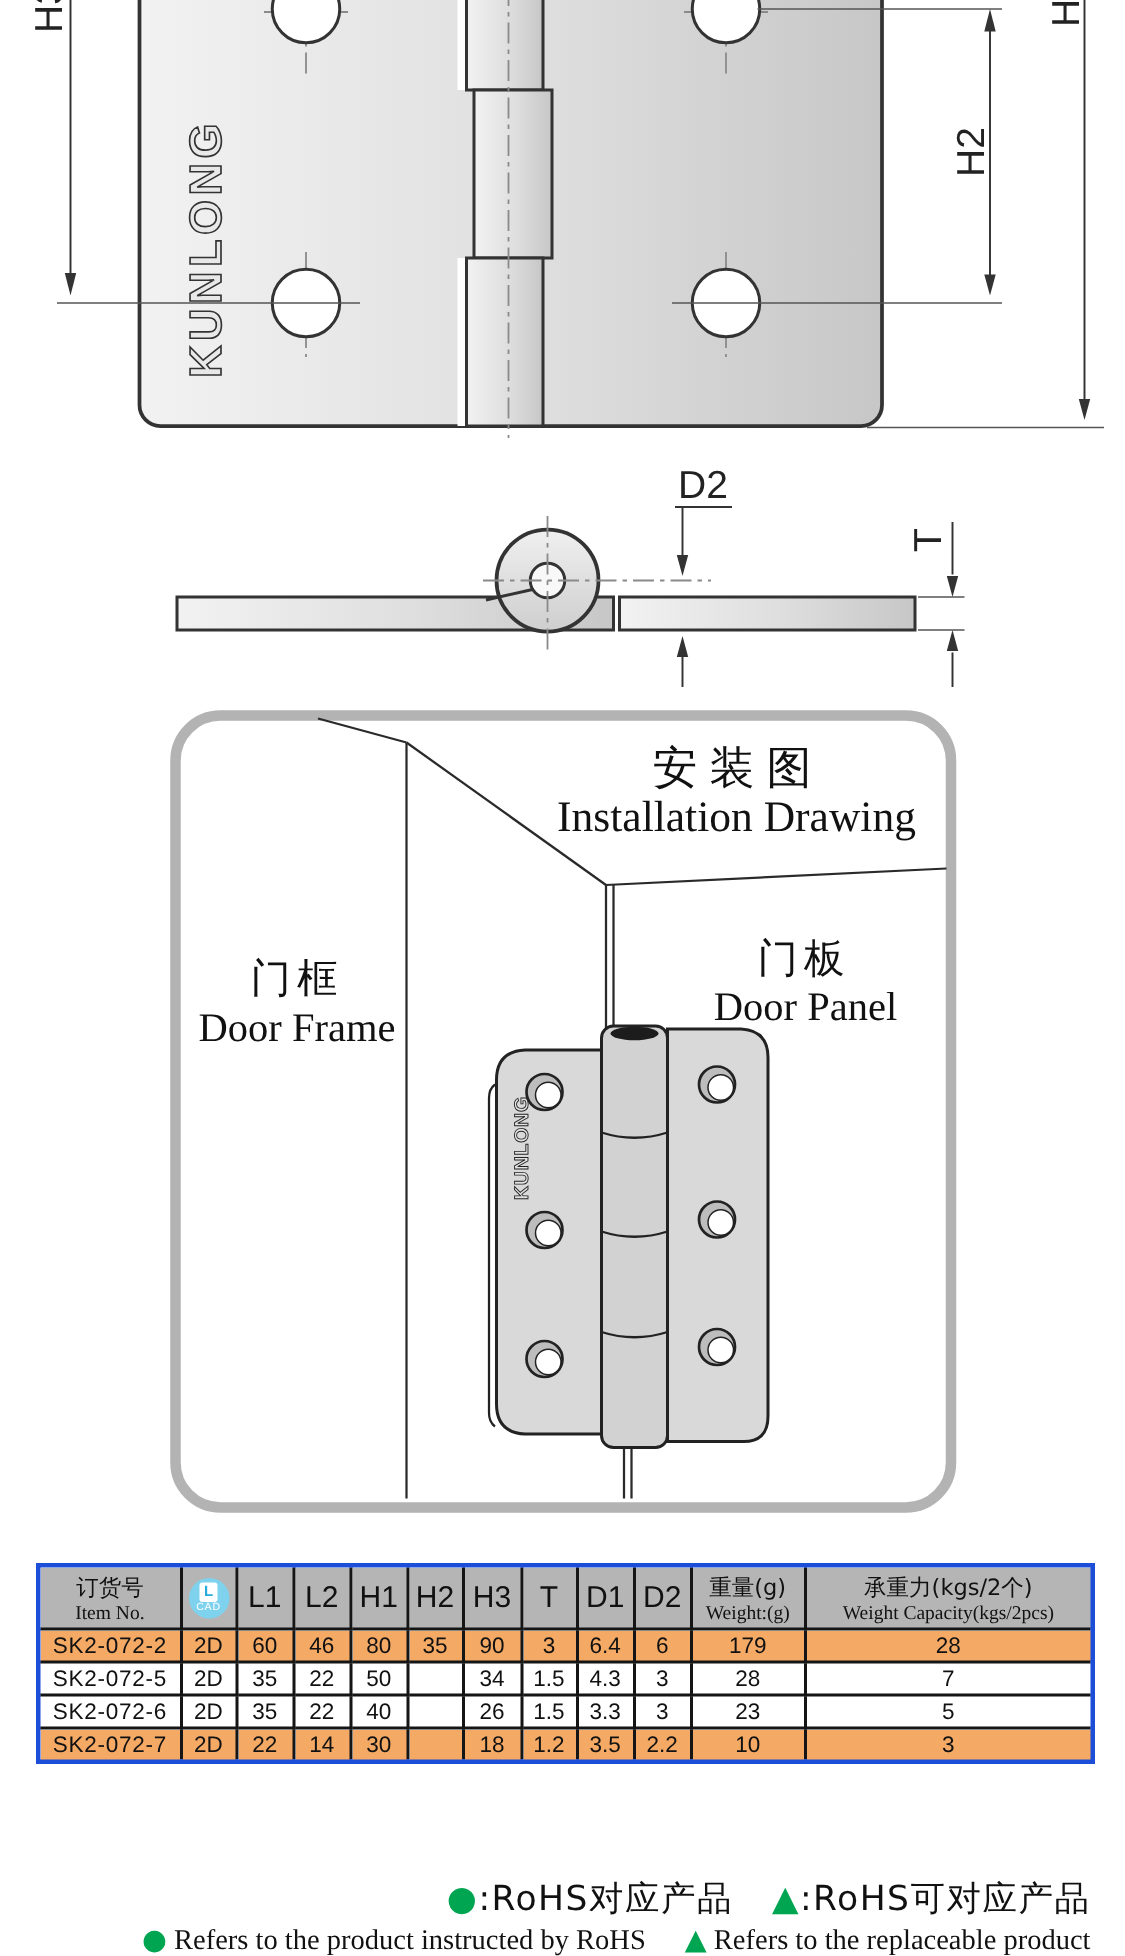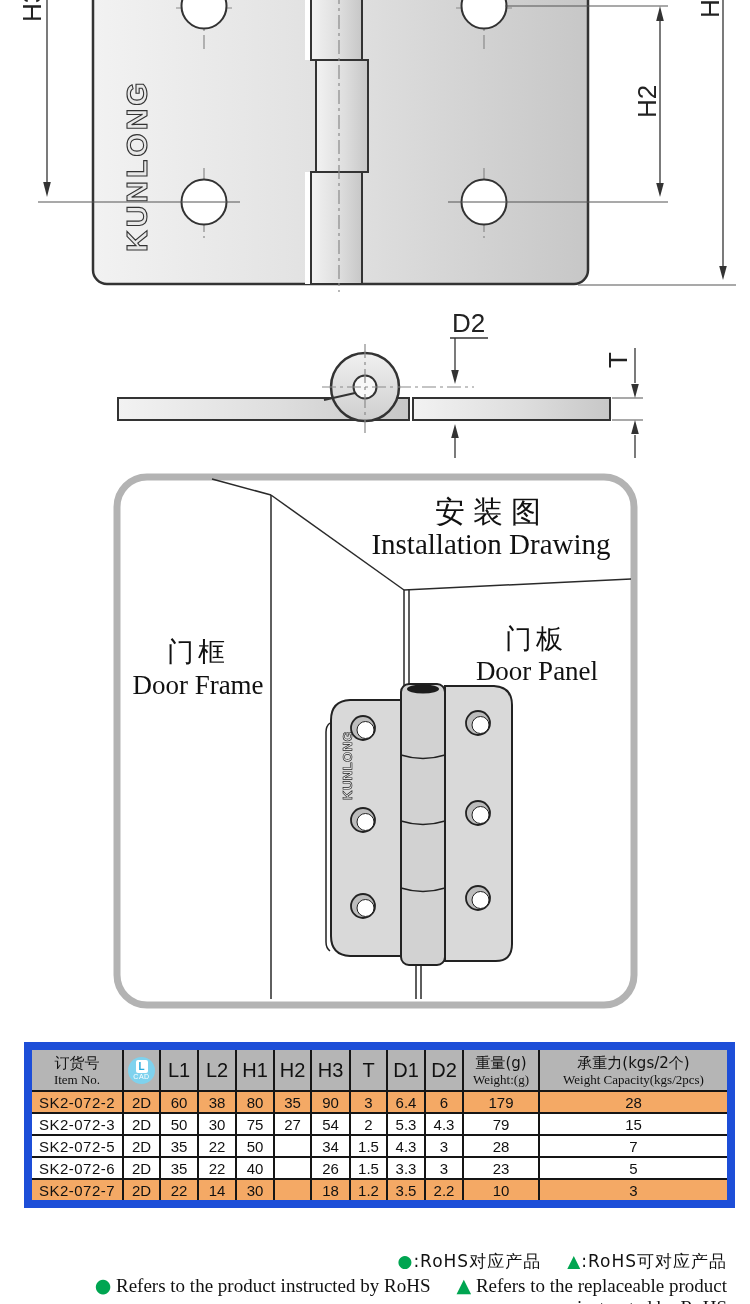--- a/index.html
+++ b/index.html
@@ -23,41 +23,41 @@
          font-family:"Liberation Sans",sans-serif;}
   .brand-sm{font-weight:bold;font-size:13px;letter-spacing:.5px;fill:#e2e2e2;stroke:#222;stroke-width:.6px;
          font-family:"Liberation Sans",sans-serif;}
   .cjk-title{font-size:30px;letter-spacing:8px;fill:#111;font-family:"DejaVu Sans",sans-serif;}
   .en-title{font-size:29px;fill:#111;font-family:"Liberation Serif",serif;}
   .cjk-label{font-size:27px;letter-spacing:4px;fill:#111;font-family:"DejaVu Sans",sans-serif;}
   .en-label{font-size:27px;fill:#111;font-family:"Liberation Serif",serif;}
 
   
   .spec-table{position:absolute;left:24px;top:1042px;width:703px;border-collapse:collapse;
-              table-layout:fixed;border:8px solid #1d4ed8;}
+              table-layout:fixed;border:3px solid #1d4ed8;}
   .spec-table th,.spec-table td{border:2px solid #151515;text-align:center;vertical-align:middle;
               padding:0;overflow:hidden;}
   .spec-table thead th{background:var(--hdr);height:40px;font-weight:normal;}
   .spec-table tbody td{height:20px;font-size:15px;background:#fff;}
   .spec-table tbody tr.row-orange td{background:var(--orange);}
   .hdr-cn{font-size:15px;line-height:18px;font-family:"DejaVu Sans",sans-serif;}
   .hdr-en{font-size:13px;line-height:15px;font-family:"Liberation Serif",serif;}
   .hdr-plain{font-size:20px;font-family:"Liberation Sans",sans-serif;}
   td.cell-item{font-size:15px;letter-spacing:.5px;}
   td.slash{background-image:linear-gradient(to top right,
       transparent calc(50% - 1px), #222 calc(50% - 1px), #222 calc(50% + 1px), transparent calc(50% + 1px));}
   .cad-circle{width:27px;height:27px;border-radius:50%;background:var(--cadblue);
       margin:0 auto;display:flex;flex-direction:column;align-items:center;justify-content:center;}
   .cad-page{width:12px;height:13px;background:#fff;border-radius:2px;font-size:10px;font-weight:bold;
       color:#29aadd;line-height:13px;text-align:center;}
   .cad-caption{font-size:7px;color:#fff;line-height:8px;letter-spacing:.5px;}
 
   
   .legend{position:absolute;right:23px;top:1250px;width:705px;text-align:right;}
-  .legend-cn{font-size:17px;letter-spacing:1px;font-family:"DejaVu Sans",sans-serif;}
+  .legend-cn{font-size:23px;letter-spacing:1px;font-family:"DejaVu Sans",sans-serif;}
   .legend-en{font-size:19px;margin-top:1px;font-family:"Liberation Serif",serif;}
   .sym{color:var(--green);font-family:"DejaVu Sans",sans-serif;}
   .lgap{display:inline-block;width:26px;}
 </style>
 </head>
 <body>
 
 <svg id="fig-top" width="750" height="470" viewBox="0 0 750 470">
   <defs>
     <linearGradient id="gMet" x1="0%" y1="0%" x2="100%" y2="0%">
@@ -215,43 +215,29 @@
           <div class="hdr-cn">承重力(kgs/2个)</div>
           <div class="hdr-en">Weight Capacity(kgs/2pcs)</div>
         </th>
       </tr>
     </thead>
   <tbody id="spec-body">
       <tr class="row-orange">
         <td class="cell-item">SK2-072-2</td>
         <td class="cell-cad">2D</td>
         <td class="cell-l1">60</td>
-        <td class="cell-l2">38</td>
+        <td class="cell-l2">46</td>
         <td class="cell-h1">80</td>
         <td class="cell-h2">35</td>
         <td class="cell-h3">90</td>
         <td class="cell-t">3</td>
         <td class="cell-d1">6.4</td>
         <td class="cell-d2">6</td>
         <td class="cell-weight">179</td>
         <td class="cell-capacity">28</td>
-      </tr>
-      <tr>
-        <td class="cell-item">SK2-072-3</td>
-        <td class="cell-cad">2D</td>
-        <td class="cell-l1">50</td>
-        <td class="cell-l2">30</td>
-        <td class="cell-h1">75</td>
-        <td class="cell-h2">27</td>
-        <td class="cell-h3">54</td>
-        <td class="cell-t">2</td>
-        <td class="cell-d1">5.3</td>
-        <td class="cell-d2">4.3</td>
-        <td class="cell-weight">79</td>
-        <td class="cell-capacity">15</td>
       </tr>
       <tr>
         <td class="cell-item">SK2-072-5</td>
         <td class="cell-cad">2D</td>
         <td class="cell-l1">35</td>
         <td class="cell-l2">22</td>
         <td class="cell-h1">50</td>
         <td class="cell-h2 slash"></td>
         <td class="cell-h3">34</td>
         <td class="cell-t">1.5</td>

